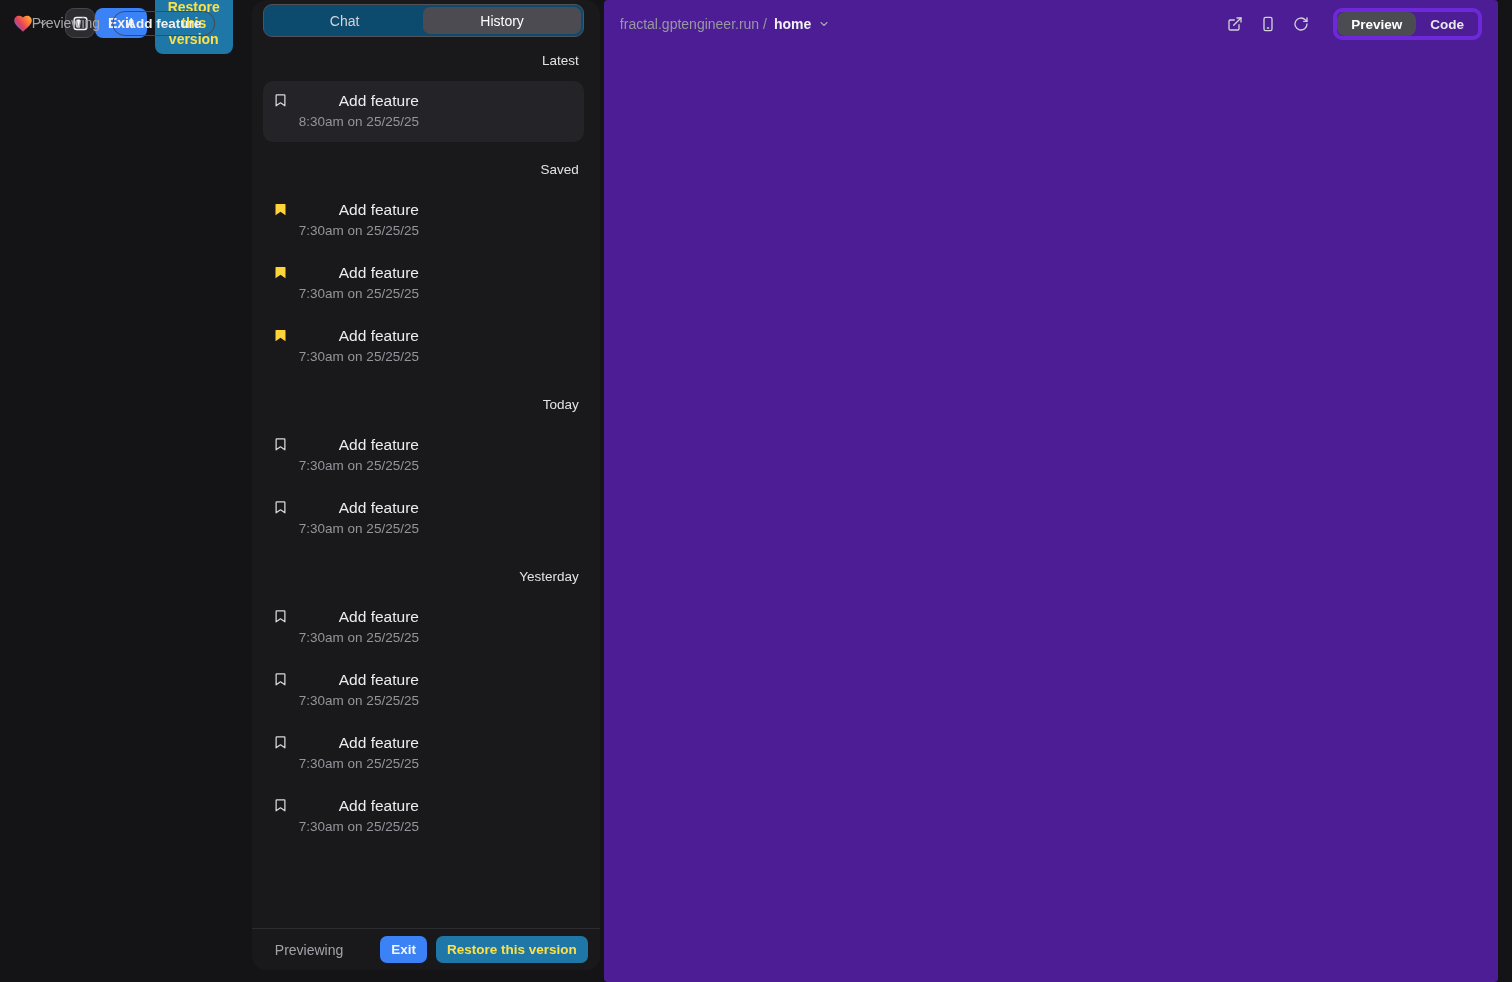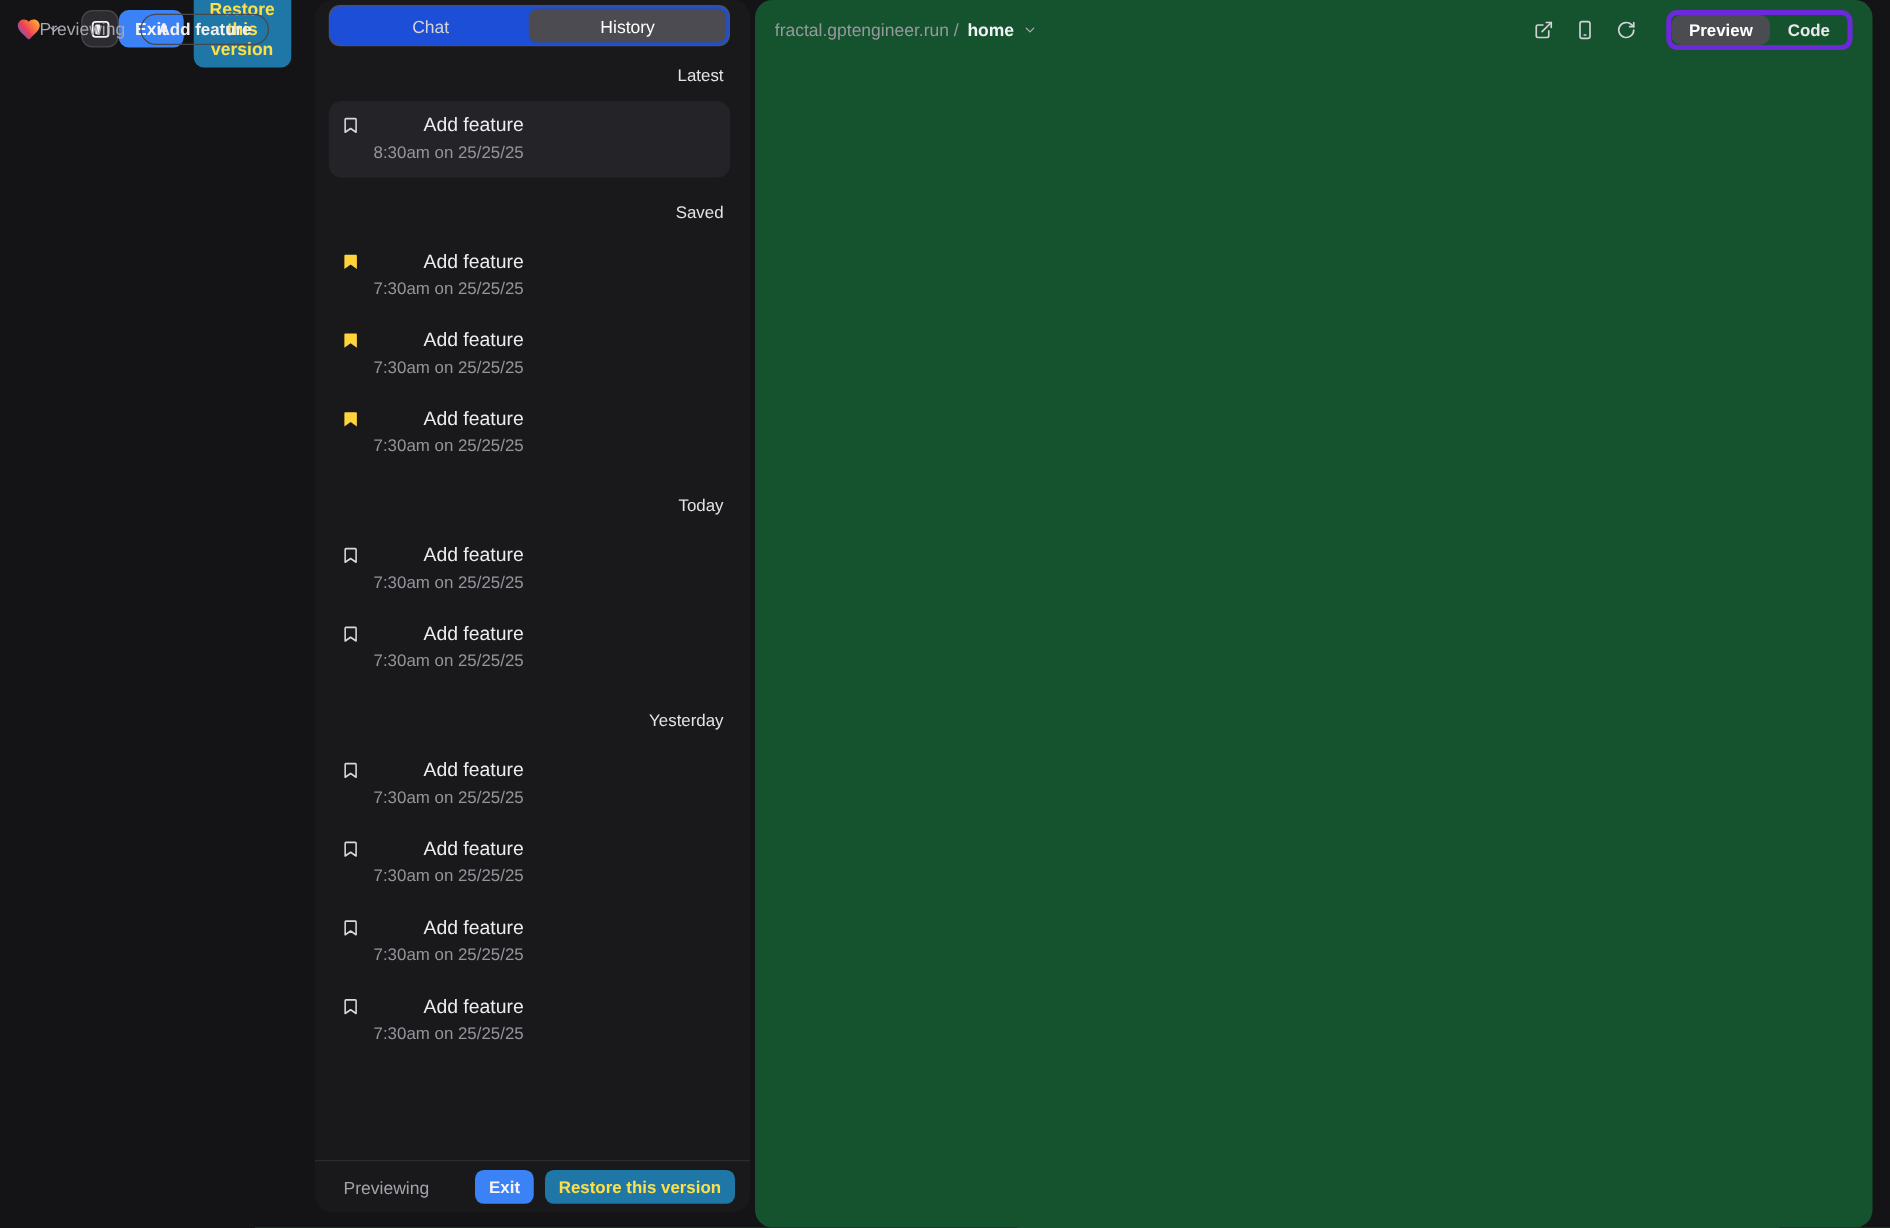--- a/index.html
+++ b/index.html
@@ -44,21 +44,21 @@
   .content { flex:1; display:flex; padding:0 14px 0 5px; gap:4px; min-height:0; }
 
   
   .sidebar {
     width:348px; flex:0 0 348px; background:#19191c; border-radius:14px;
     margin-bottom:12px; display:flex; flex-direction:column; min-height:0;
     padding:4px 0 0 0; overflow:hidden;
   }
   .tabs {
     margin:0 16px 0 11px; height:33px; flex:0 0 33px;
-    background:#1d4ed8; border:1px solid #515157; border-radius:9px;
+    background:#0c4a6e; border:1px solid #515157; border-radius:9px;
     display:flex; padding:2px; 
   }
   .tab {
     flex:1; display:flex; align-items:center; justify-content:center;
     font-size:14px; font-weight:500; color:#d4d4d9; border-radius:7px; cursor:pointer;
   }
   .tab.active { background:#4b4b51; color:#ffffff; }
 
   .history-list { flex:1; min-height:0; overflow:hidden; padding:8px 16px 0 11px;text-align:right; }
   .section-header { font-size:13.5px; font-weight:500; color:#e3e3e7;
@@ -77,21 +77,21 @@
   .sidebar-footer {
     flex:0 0 42px; margin-top:auto; border-top:1px solid #2c2c30;
     display:flex; align-items:center; padding:0 12px; gap:9px;
   }
   .footer-previewing { font-size:14px; color:#a3a3aa; margin-right:auto; margin-left:11px; }
   .btn-sm { border:none; border-radius:7px; font-size:13.5px; font-weight:600;
     padding:6px 11px; cursor:pointer; font-family:inherit; }
 
   
   .main-panel {
-    flex:1; background:#14532d; border-radius:14px; 
+    flex:1; background:#4c1d95; border-radius:4px; 
     display:flex; flex-direction:column; min-width:0;
   }
   .main-toolbar { height:48px; flex:0 0 48px; display:flex; align-items:center; padding:0 16px; }
   .url-group { display:flex; align-items:center; gap:7px; cursor:pointer; }
   .url-prefix { font-size:14px; color:#98989f; }
   .url-page { font-size:14px; color:#f2f2f5; font-weight:600; }
   .toolbar-right { margin-left:auto; display:flex; align-items:center; gap:17px; }
   .tool-icon { color:#d2d2d7; display:flex; cursor:pointer; }
   .view-toggle {
     display:flex; border:4px solid #6d28d9; border-radius:9px; overflow:hidden;

